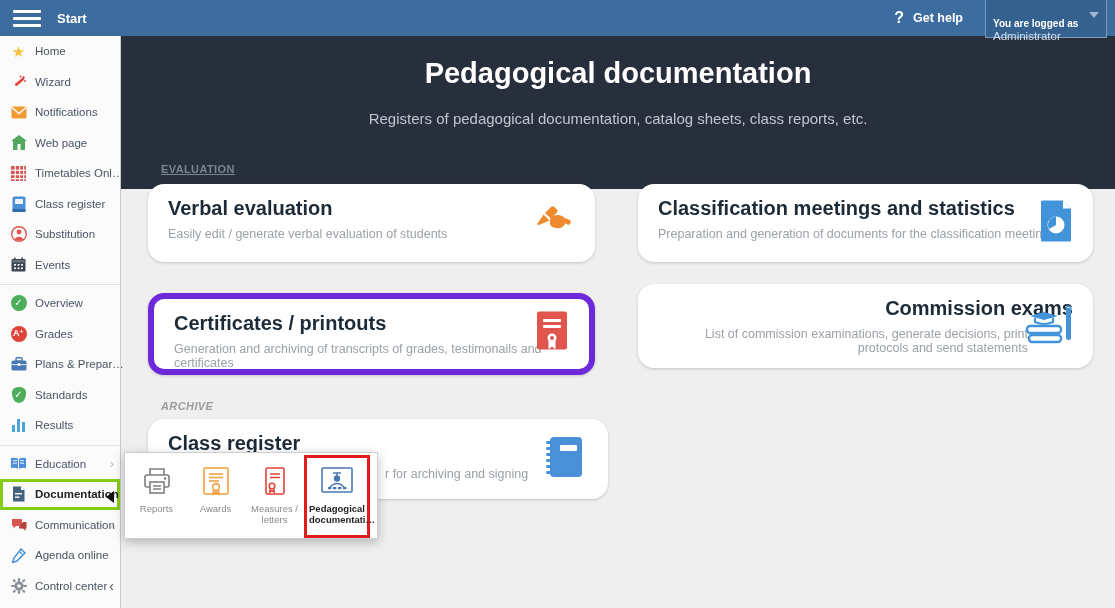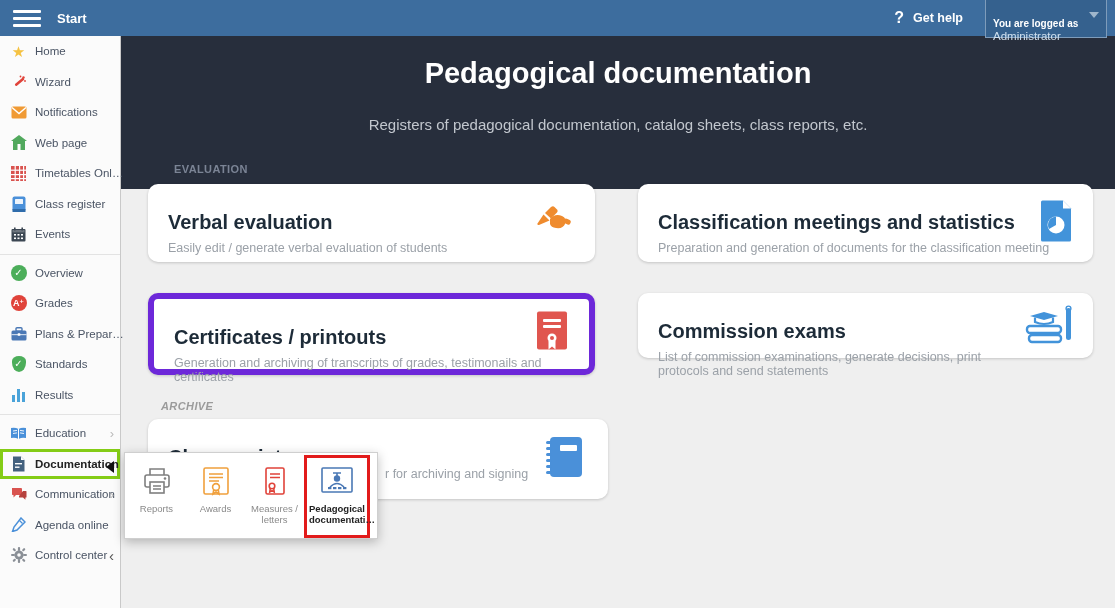--- a/index.html
+++ b/index.html
@@ -35,34 +35,34 @@
 
   
   .circ { width:16px; height:16px; border-radius:50%; display:flex; align-items:center; justify-content:center; color:#fff; font-size:10px; font-weight:bold; }
   .shieldshape { width:14px; height:16px; display:flex; align-items:center; justify-content:center; color:#fff; font-size:10px; font-weight:bold; background:#4cae5a; border-radius:7px 7px 50% 50%/5px 5px 60% 60%; }
   .bars { display:flex; align-items:flex-end; gap:2px; height:14px; }
   .bars i { width:3px; background:#4aa3d9; display:block; }
 
   
   .darkband { position:absolute; left:121px; top:36px; width:994px; height:153px; background:#272e3c; }
   .pgtitle { position:absolute; left:121px; top:57px; width:994px; text-align:center; color:#fff; font-size:29px; font-weight:bold; }
-  .pgsub { position:absolute; left:121px; top:116px; width:994px; text-align:center; color:#c2c7ce; font-size:15px; }
+  .pgsub { position:absolute; left:121px; top:110px; width:994px; text-align:center; color:#c2c7ce; font-size:15px; }
   .seclabel { position:absolute; font-size:11px; letter-spacing:.4px; font-weight:bold; }
-  .seclabel.eval { left:174px; top:163px; color:#7b8495; }
+  .seclabel.eval { left:161px; top:163px; color:#7b8495;text-decoration:underline; }
   .seclabel.arch { left:161px; top:400px; color:#9b9b9b;font-style:italic; }
 
-  .card { position:absolute; background:#fff; border-radius:10px; box-shadow:0 1px 3px rgba(0,0,0,.18); padding:27px 20px; cursor:pointer; }
+  .card { position:absolute; background:#fff; border-radius:16px; box-shadow:0 1px 3px rgba(0,0,0,.18); padding:13px 20px; cursor:pointer; }
   .card h3 { font-size:20px; color:#1d2b38; font-weight:bold; margin-bottom:7px; }
   .card p { font-size:12.5px; color:#9ba1a8; }
   .card .cicon { position:absolute; right:20px; top:50%; transform:translateY(-50%); }
   .card.hl { border:6px solid #6d28d9; }
   #card-verbal { left:148px; top:184px; width:447px; height:78px; }
   #card-classif { left:638px; top:184px; width:455px; height:78px; }
   #card-cert { left:148px; top:293px; width:447px; height:82px; }
-  #card-comm { left:638px; top:293px; width:455px; height:65px; }
+  #card-comm { left:638px; top:284px; width:455px; height:84px;text-align:right; }
   #card-comm p { max-width:370px; }
   #card-classreg { left:148px; top:419px; width:460px; height:80px; }
   #card-classreg .fragment { position:absolute; left:237px; top:48px; }
 
   
   .popup { position:absolute; left:124px; top:452px; width:254px; height:87px; background:#fff; border:1px solid #cfcfcf; box-shadow:0 3px 10px rgba(0,0,0,.25); z-index:25; display:flex; align-items:stretch; padding:2px 0 0 2px; }
   .pitem { width:59px; display:flex; flex-direction:column; align-items:center; padding-top:10px; cursor:pointer; }
   .pitem .picon { height:32px; display:flex; align-items:center; justify-content:center; }
   .pitem .plabel { font-size:9.5px; color:#8a8a8a; text-align:center; line-height:1.2; margin-top:6px; max-width:56px; }
   .pitem.hl { border:3px solid #e21b1b; width:66px; padding-top:7px; }
@@ -149,20 +149,30 @@
         <svg width="14" height="16" viewBox="0 0 14 16">
             <rect x="0.5" y="0.5" width="13" height="15" rx="2" fill="#4a90d9"></rect>
             <rect x="3" y="3" width="8" height="5" rx="0.5" fill="#fff" opacity="0.9"></rect>
             <rect x="0.5" y="13" width="13" height="3" fill="#2f6cab"></rect>
           </svg>
       </span>
       <span class="slabel">Class register</span>
     </div>
     <div class="srow">
       <span class="sicon">
+        <svg width="16" height="16" viewBox="0 0 16 16">
+            <circle cx="8" cy="8" r="7.3" fill="none" stroke="#e0564f" stroke-width="1.4"></circle>
+            <circle cx="8" cy="6" r="2.4" fill="#e0564f"></circle>
+            <path d="M3.5 13 Q8 8.5 12.5 13 L12 14.5 L4 14.5 Z" fill="#e0564f"></path>
+          </svg>
+      </span>
+      <span class="slabel">Substitution</span>
+    </div>
+    <div class="srow">
+      <span class="sicon">
         <svg width="15" height="15" viewBox="0 0 15 15">
             <rect x="0.5" y="2" width="14" height="12.5" rx="1" fill="#3c4753"></rect>
             <rect x="1.5" y="3" width="12" height="2.4" fill="#fff" opacity="0.25"></rect>
             <g fill="#fff">
               <rect x="3" y="7" width="2" height="1.6"></rect>
               <rect x="6.5" y="7" width="2" height="1.6"></rect>
               <rect x="10" y="7" width="2" height="1.6"></rect>
               <rect x="3" y="10.5" width="2" height="1.6"></rect>
               <rect x="6.5" y="10.5" width="2" height="1.6"></rect>
               <rect x="10" y="10.5" width="2" height="1.6"></rect>

